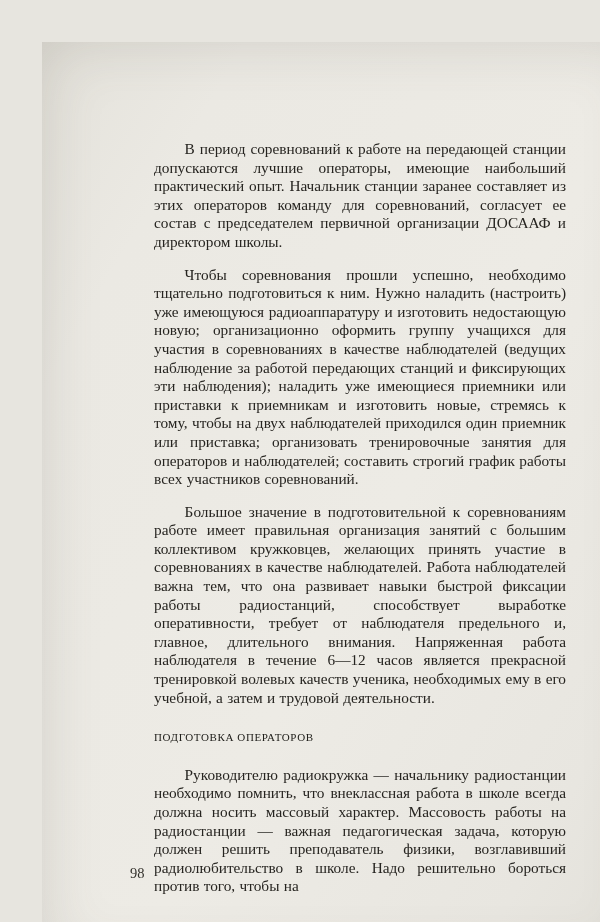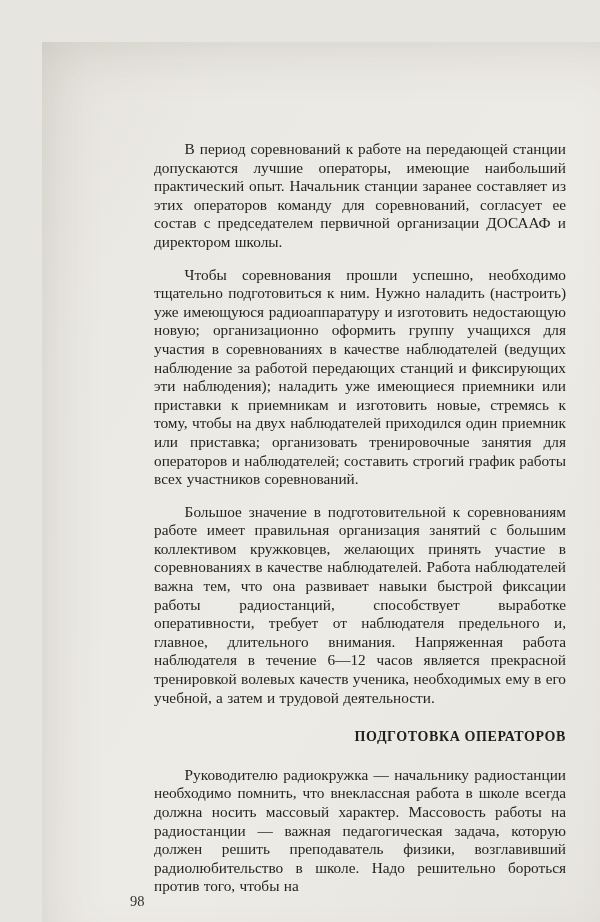--- a/index.html
+++ b/index.html
@@ -30,33 +30,33 @@
     line-height: 18.6px;
     text-align: justify;
   }
 
   .text-block p {
     text-indent: 2em;
     word-spacing: 0.5px;
   }
 
   .section-heading {
-    text-align: right;
-    font-weight: bold;
-    font-size: 14px;
+    text-align: left;
+    font-weight: normal;
+    font-size: 11px;
     letter-spacing: 0.6px;
     margin-top: 21px;
     margin-bottom: 19px;
     color: #21201c;
   }
 
   .page-number {
     position: absolute;
     left: 74px;
-    bottom: 40px;
+    bottom: 68px;
     font-size: 14.5px;
     color: #33312c;
   }
 </style>
 </head>
 <body>
 
 <div class="scan-page">
 
   <div class="text-block">

